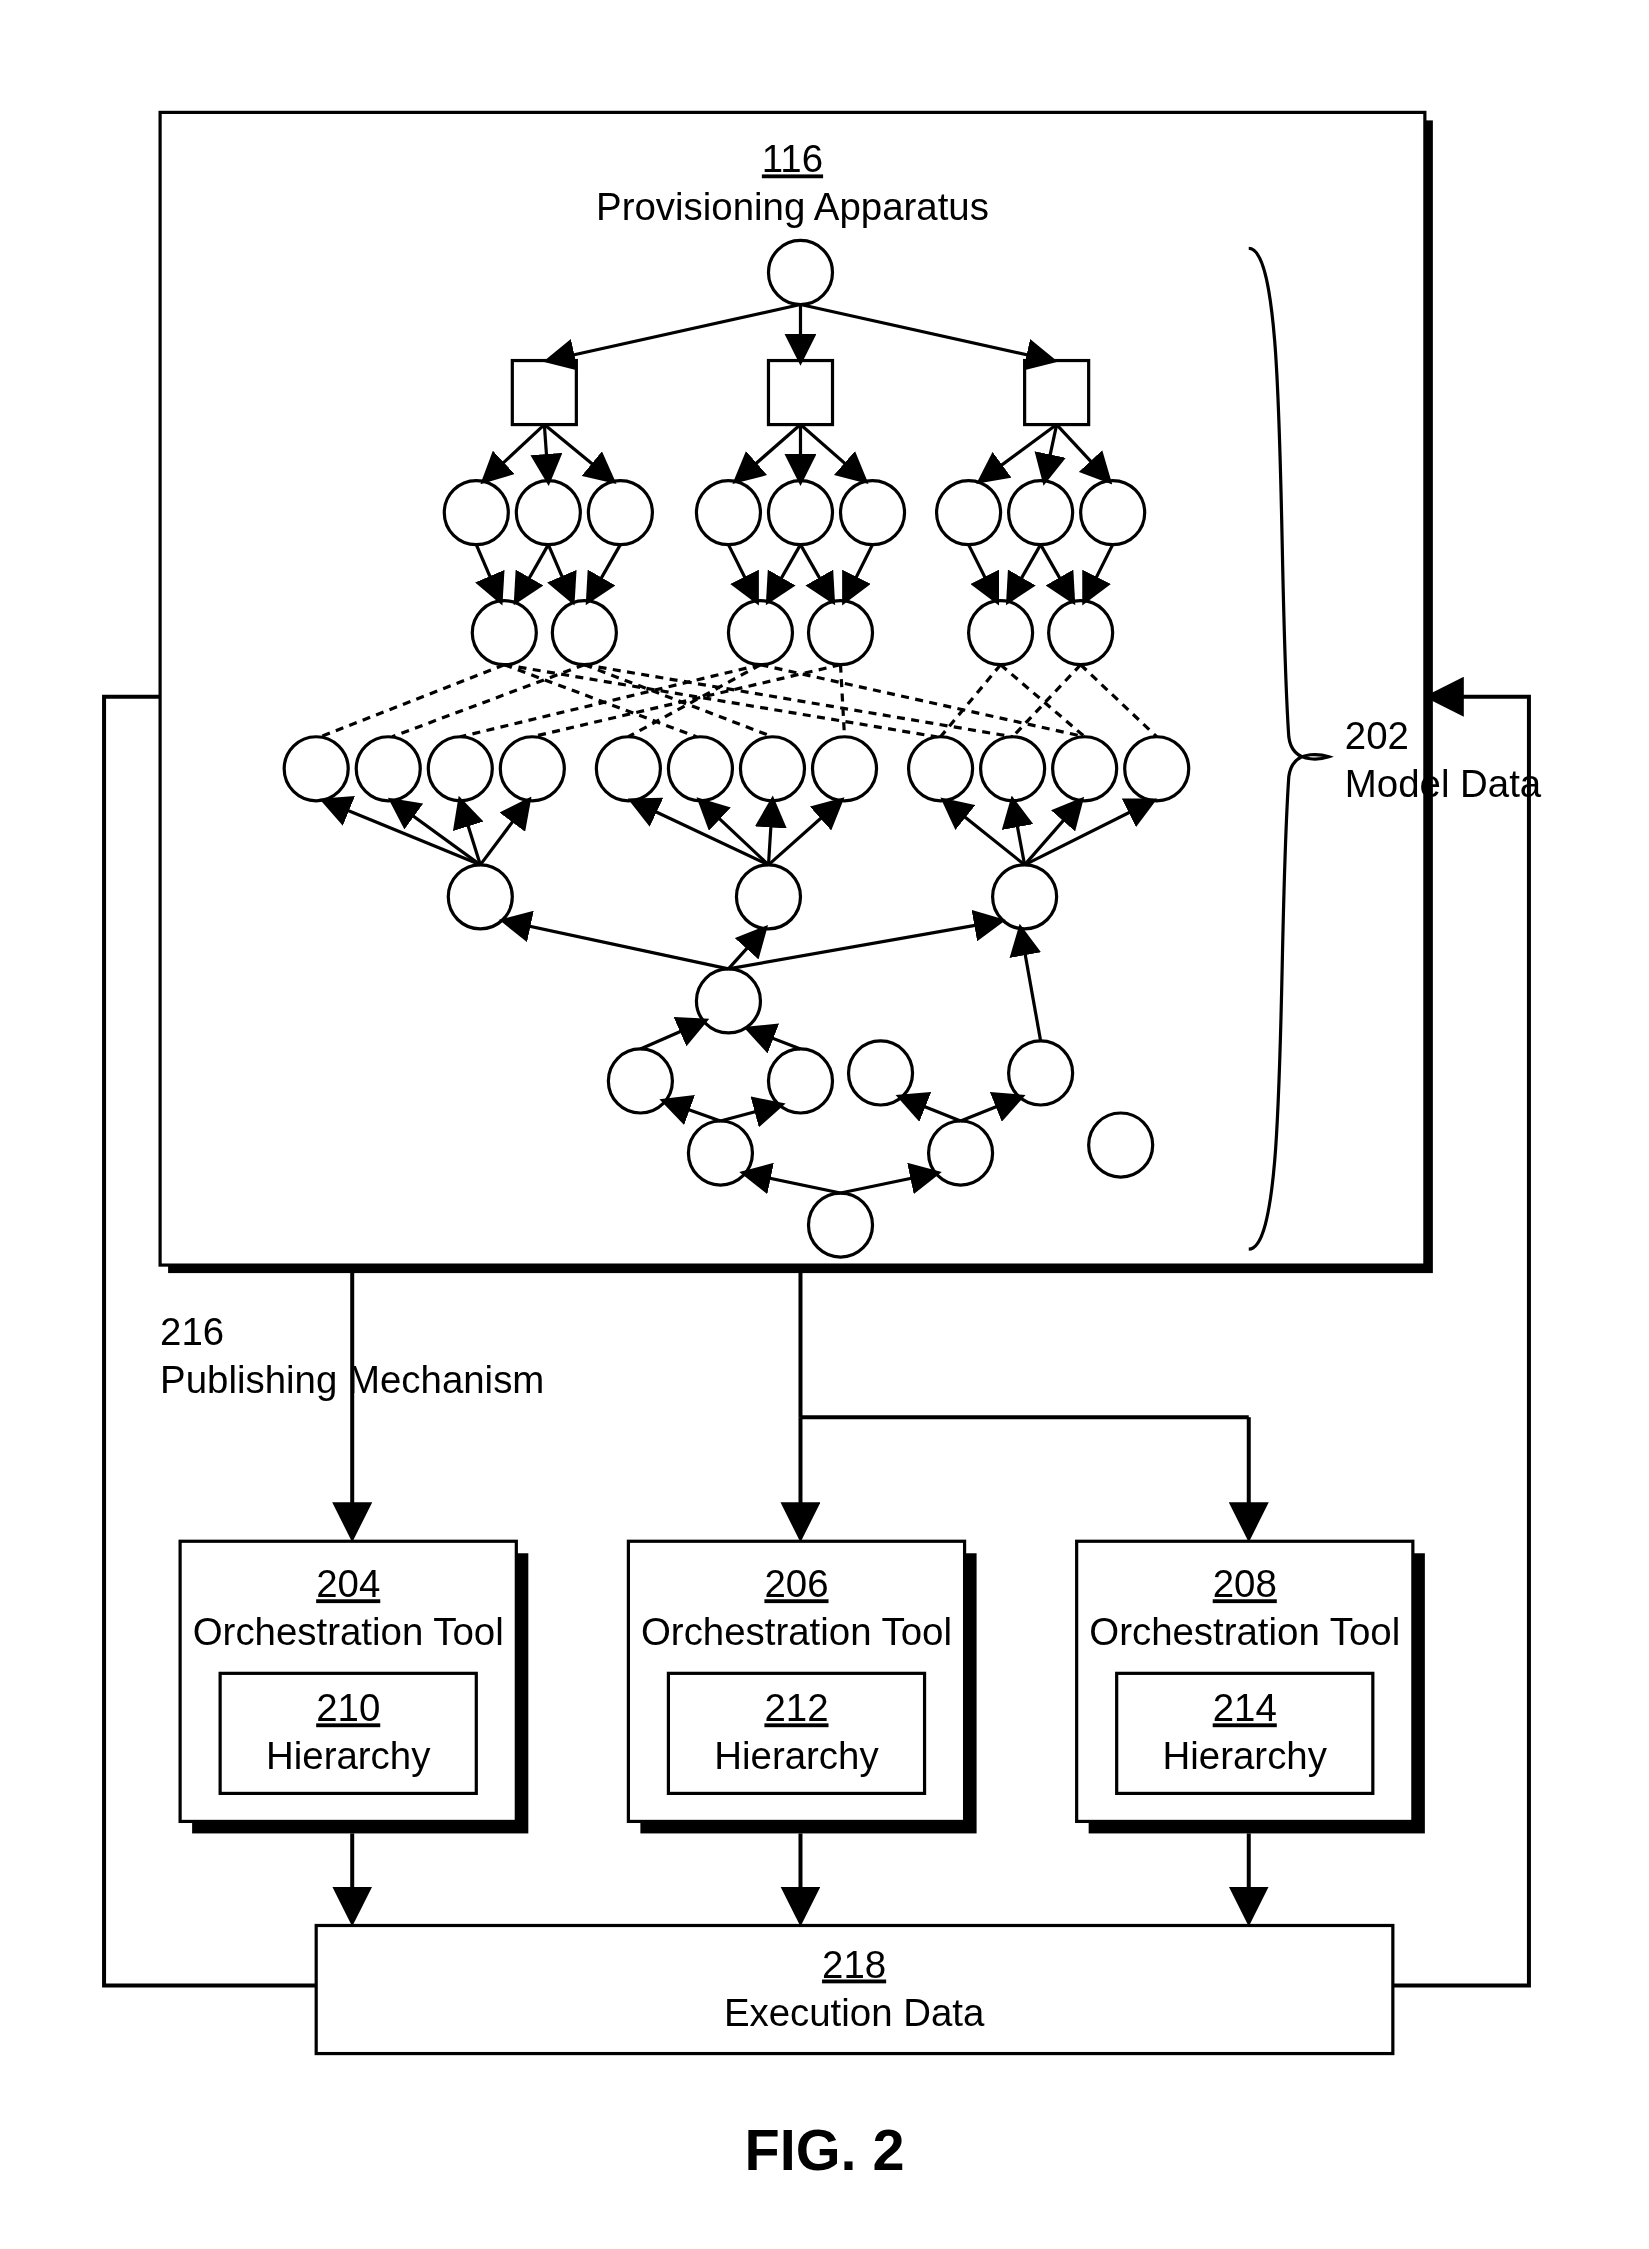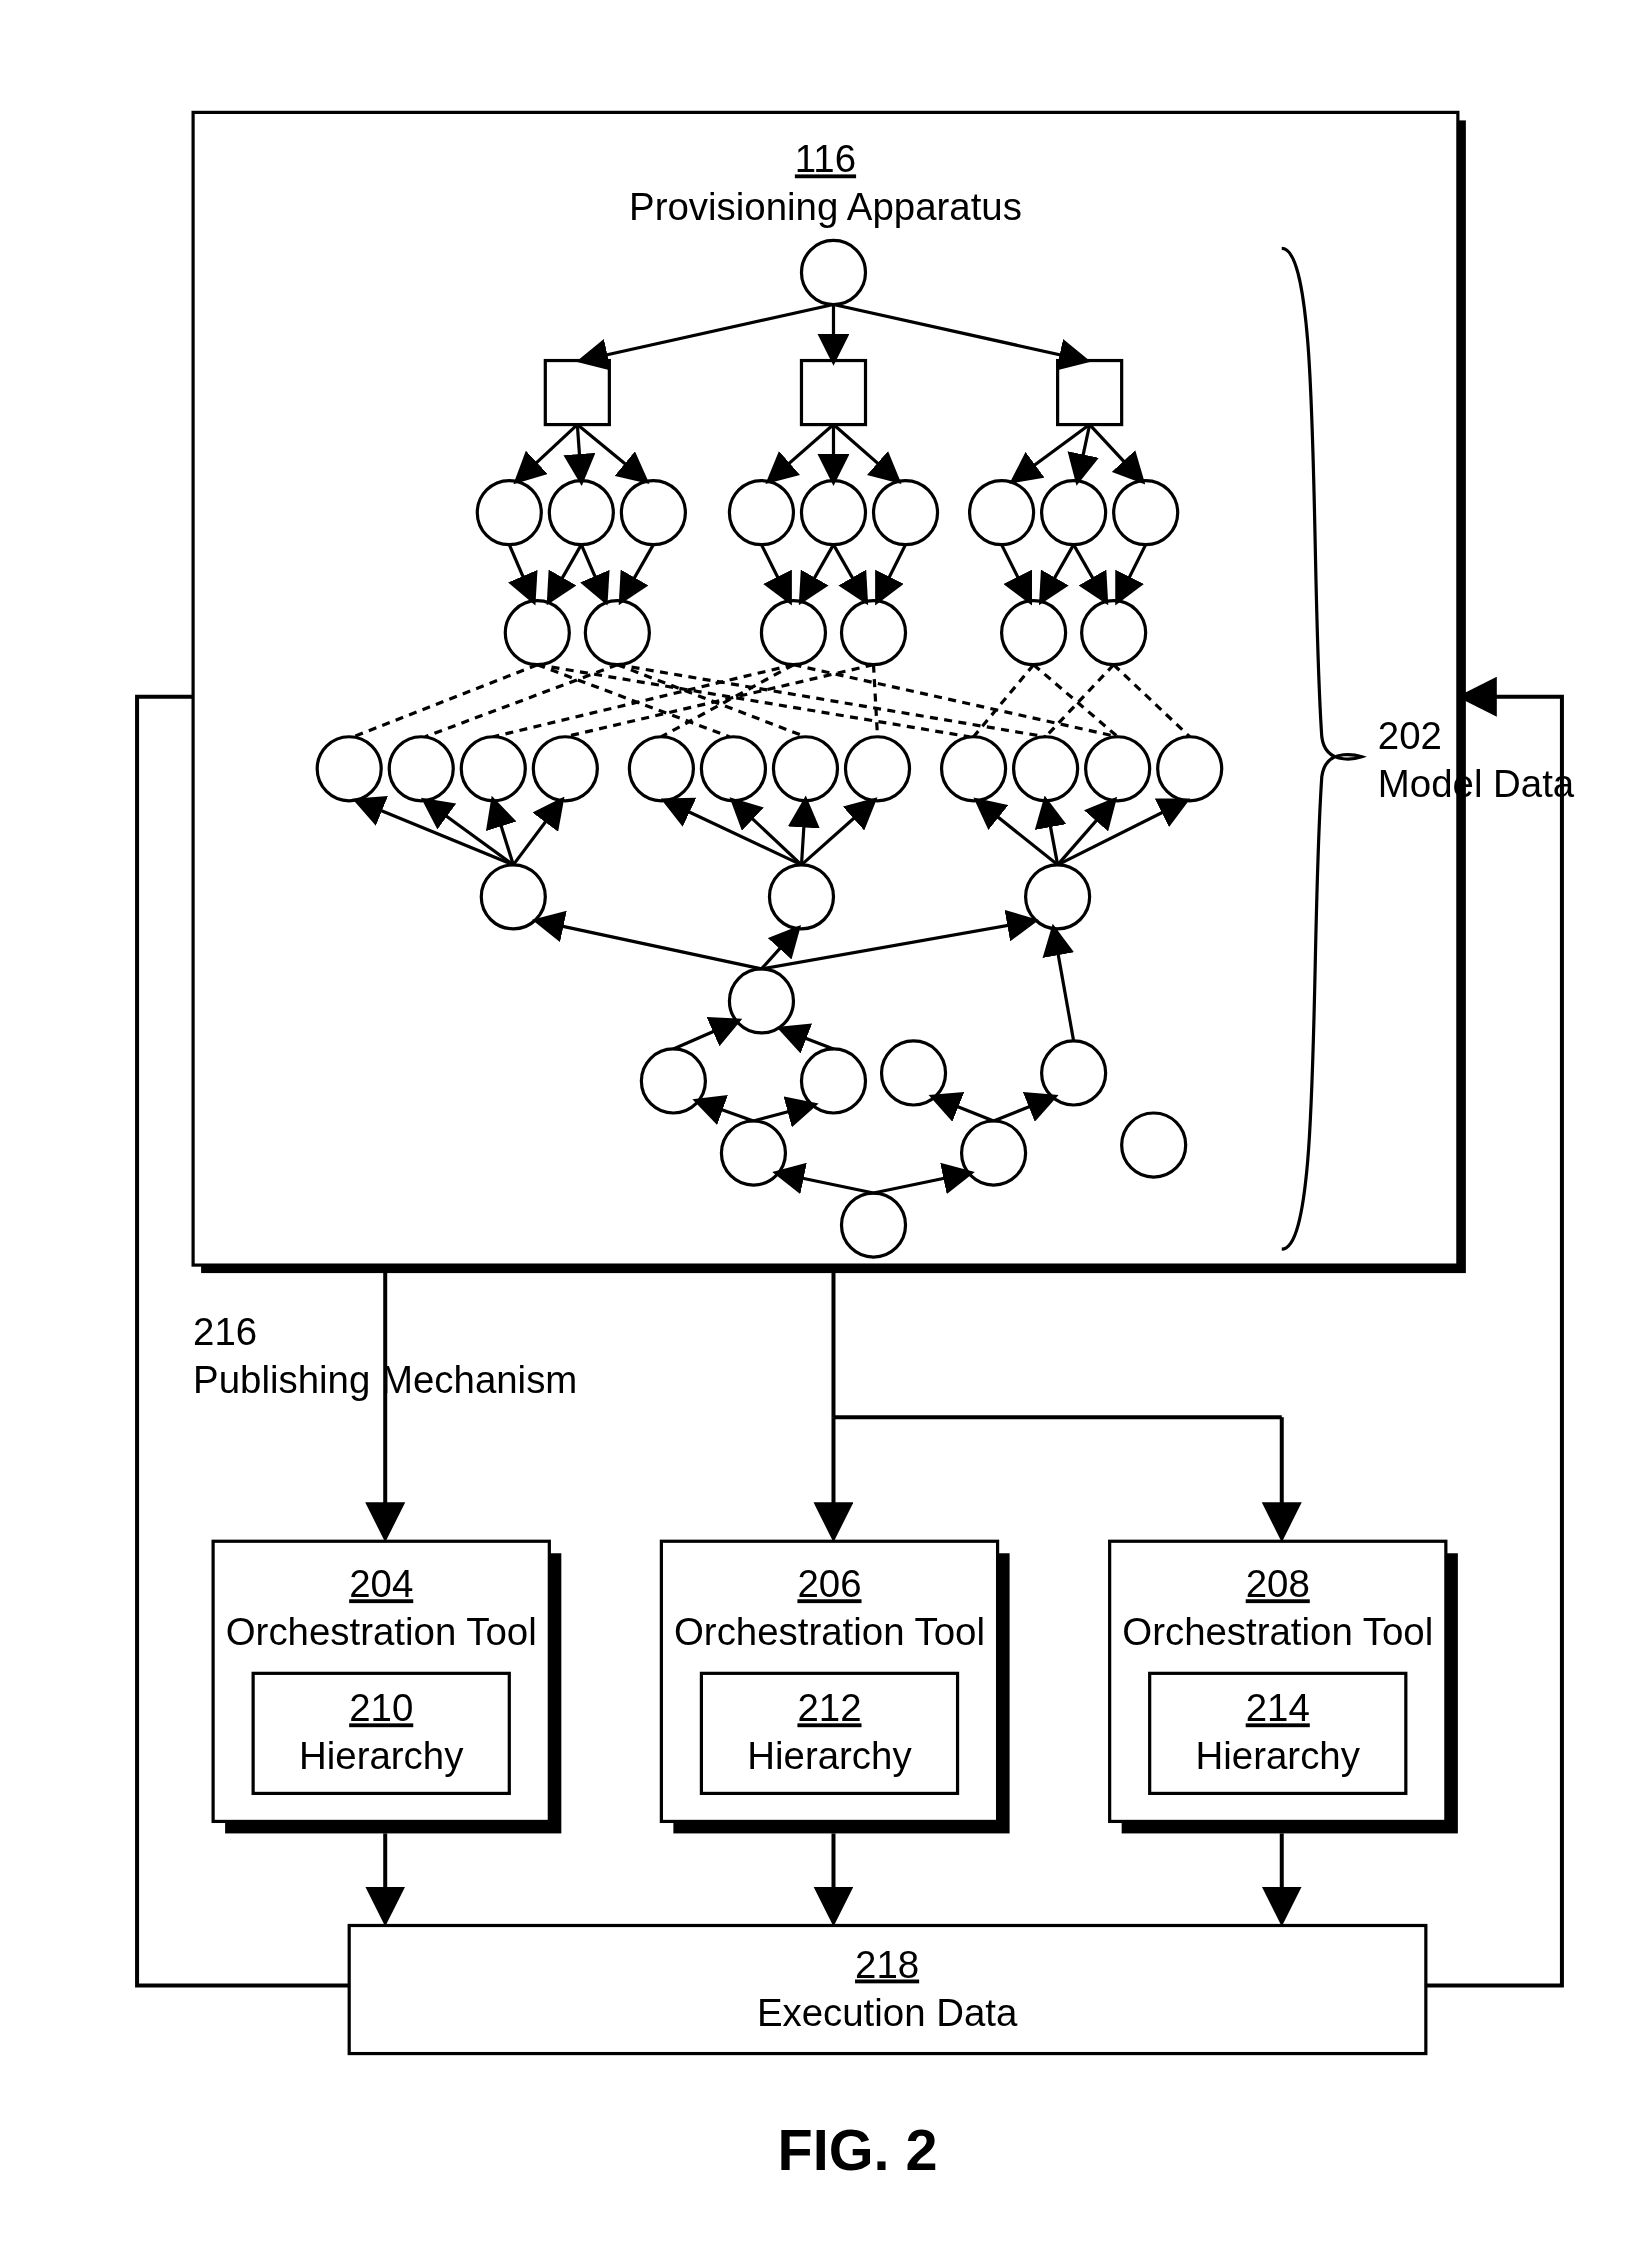--- a/index.html
+++ b/index.html
@@ -1,16 +1,16 @@
 <!DOCTYPE html>
 <html style="font-size:13px"><head>
 <meta charset="utf-8">
 <style>
 html,body{margin:0;padding:0;background:#fff;}
-.page{width:1563px;height:2250px;position:relative;font-family:Arial,Helvetica,sans-serif;color:#15803d;margin-left:33px;}
+.page{width:1563px;height:2250px;position:relative;font-family:Arial,Helvetica,sans-serif;color:#15803d;}
 svg{display:block;}
 text.fig{font-weight:bold;font-size:72px;}
 text.lbl{font-size:48px;}
 text.ref{font-size:48px;text-decoration:underline;}
 </style>
 </head>
 <body>
 
 <div class="page">
 <svg width="1649" height="2250" viewBox="0 0 2060 2810">

